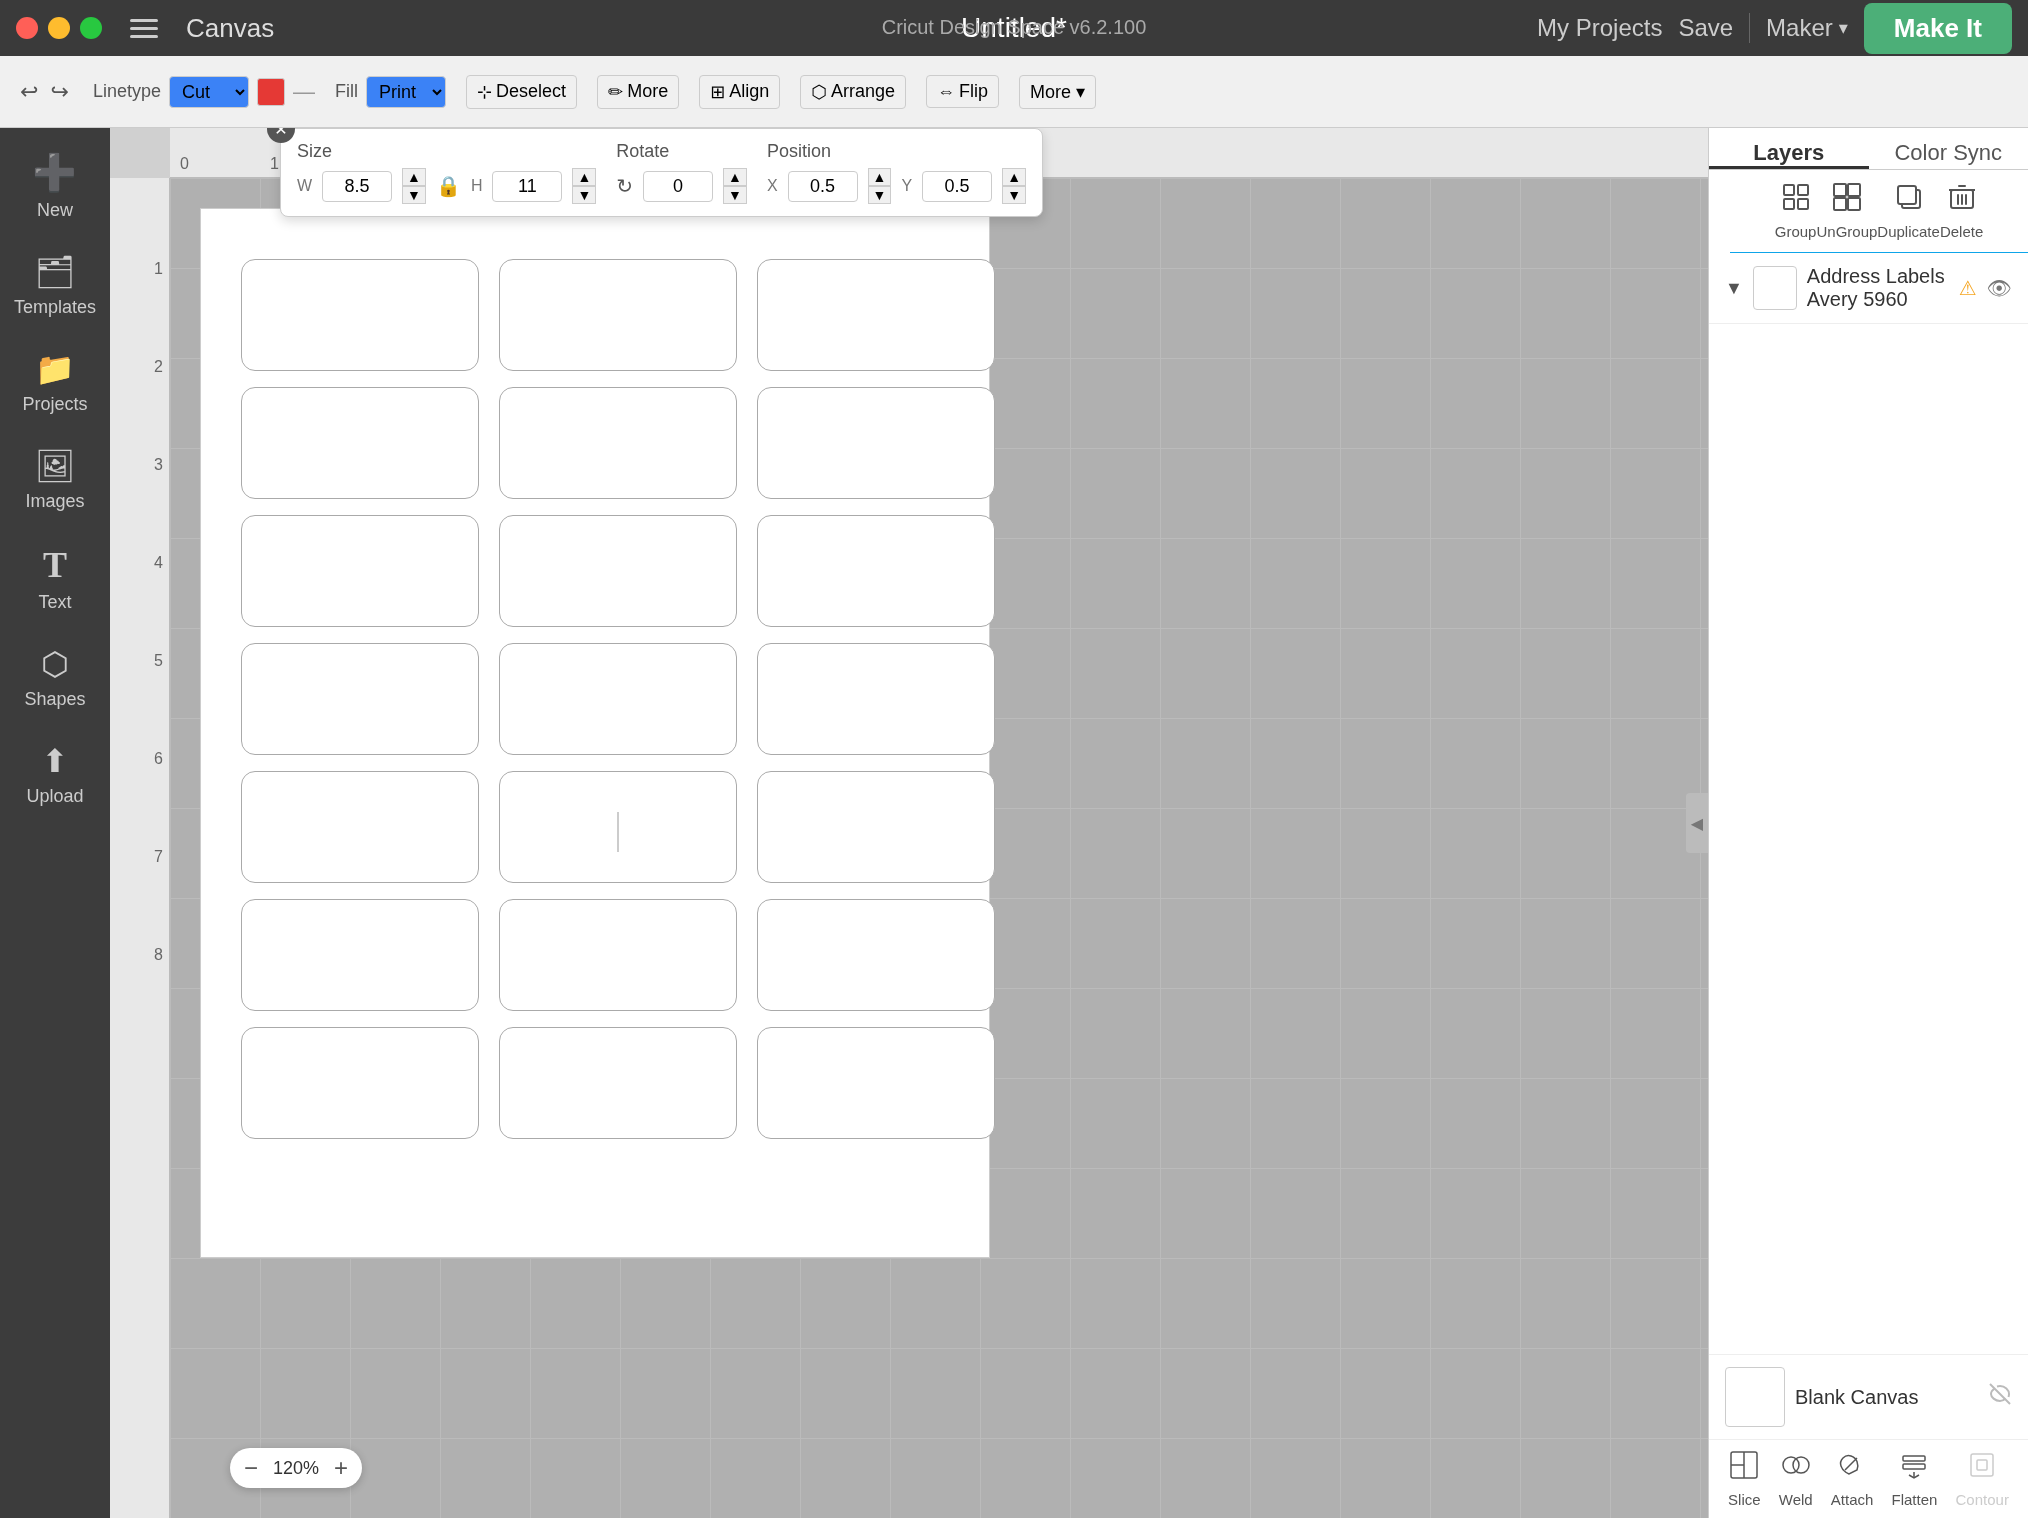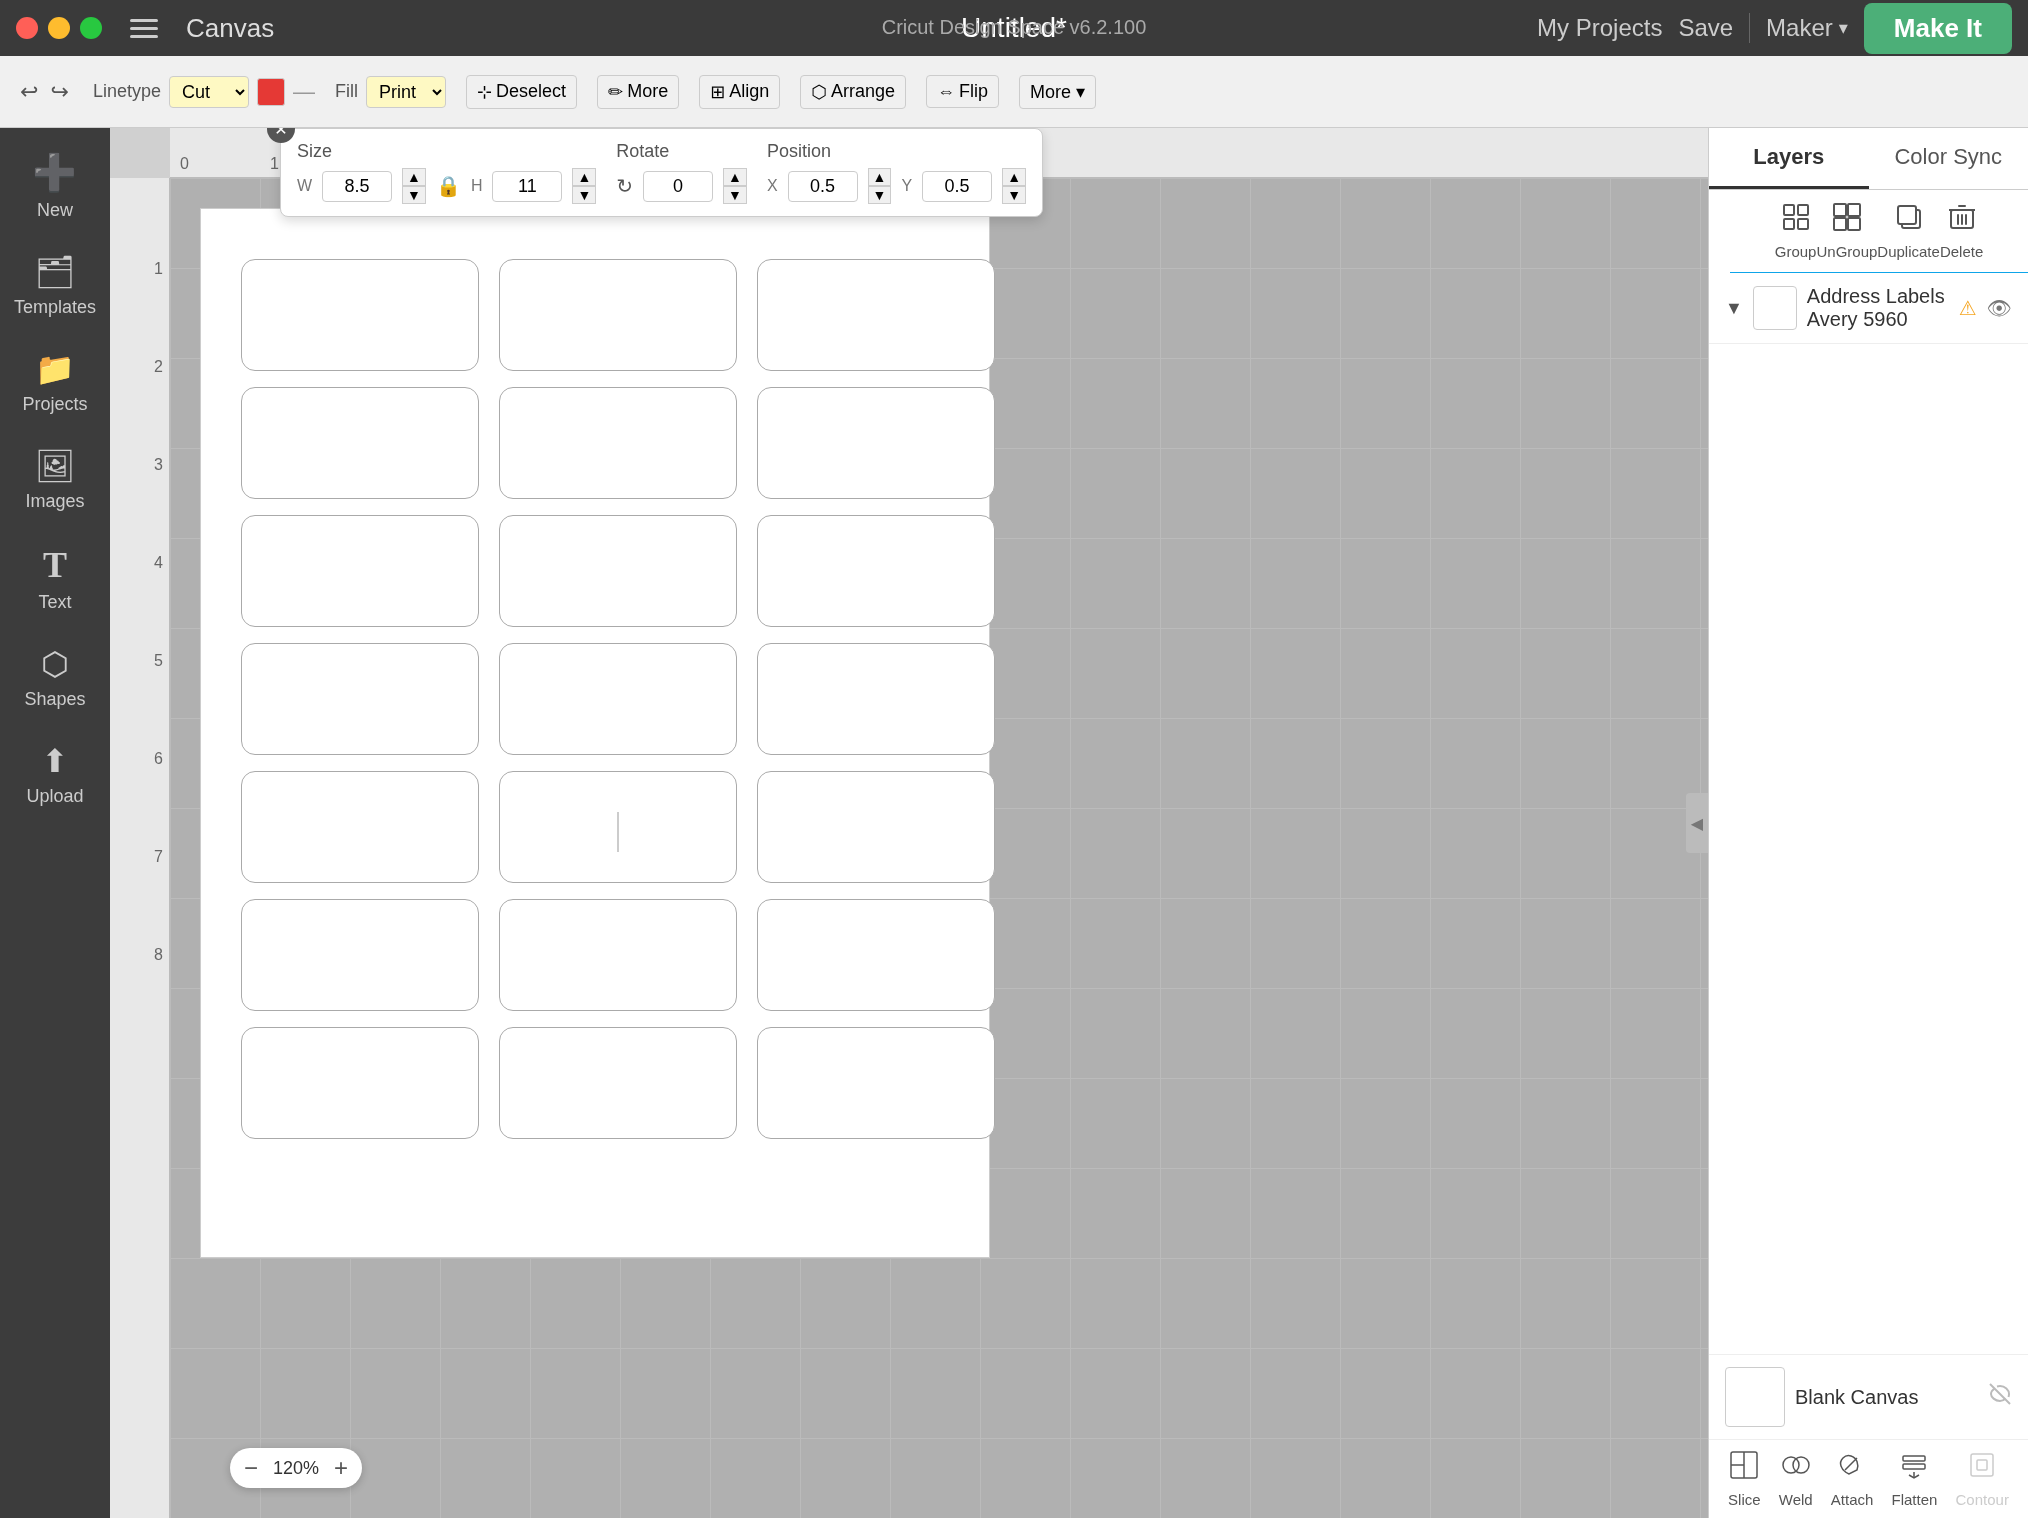--- a/index.html
+++ b/index.html
@@ -42,21 +42,21 @@
       gap: 20px;
       border-bottom: 1px solid #ccc;
     }
     .toolbar-group { display: flex; align-items: center; gap: 8px; }
     .toolbar-label { font-size: 18px; color: #555; }
     .toolbar-select {
       border: 1px solid #ccc;
       border-radius: 4px;
       padding: 4px 8px;
       font-size: 18px;
-      background: #fef9c3;
+      background: #3b82f6;
       cursor: pointer;
       min-width: 80px;
     }
     .toolbar-color-swatch { width: 28px; height: 28px; background: #e53935; border-radius: 3px; border: 1px solid #ccc; cursor: pointer; }
     .toolbar-dash { color: #999; font-size: 22px; }
     .toolbar-btn {
       background: none; border: 1px solid #ccc; border-radius: 4px;
       padding: 5px 10px; font-size: 18px; cursor: pointer; display: flex; align-items: center; gap: 4px;
     }
     .undo-redo-group { display: flex; gap: 4px; }
@@ -188,23 +188,24 @@
       background: #fff;
       border-left: 1px solid #ccc;
       display: flex;
       flex-direction: column;
     }
     .right-sidebar-tabs {
       display: flex;
       border-bottom: 1px solid #ccc;
     }
     .rs-tab {
-      flex: 1; padding: 16px; text-align: center;
+      flex: 1; text-align: center;
       font-size: 22px; cursor: pointer; color: #555;
       border-bottom: 3px solid transparent;
+      margin-top: 12px;
     }
     .rs-tab.active { color: #333; border-bottom-color: #333; font-weight: 600; }
     .rs-toolbar {
       display: flex; align-items: center; justify-content: center;
       padding: 12px; border-bottom: 1px solid #0ea5e9; margin-left: 21px;
     }
     .rs-tool-btn {
       display: flex; flex-direction: column; align-items: center; gap: 4px;
       background: none; border: none; cursor: pointer; color: #555; font-size: 16px;
     }

